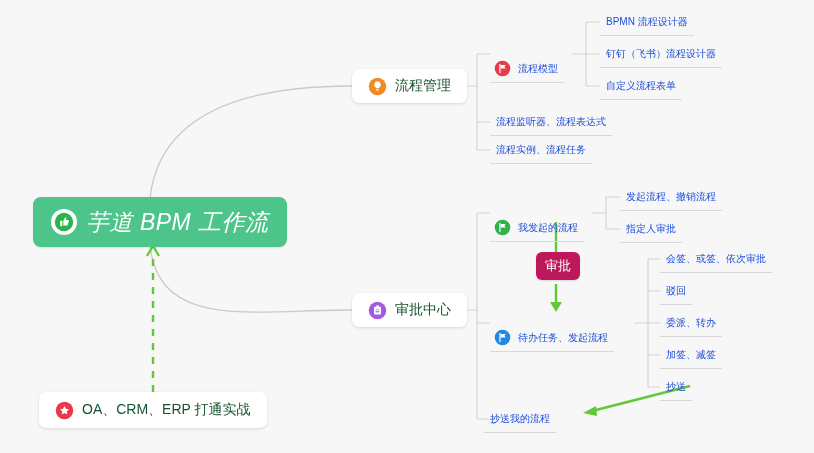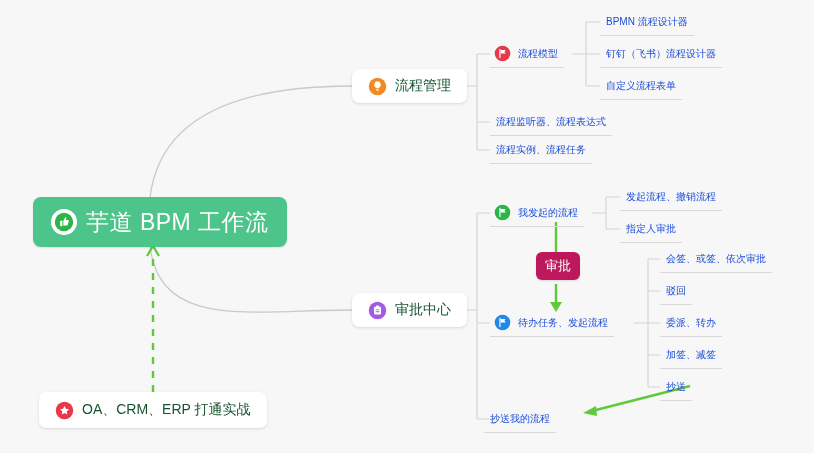--- a/index.html
+++ b/index.html
@@ -30,20 +30,21 @@
   }
   
   .root {
     background: #4cc48a;
     color: #ffffff;
     border-radius: 8px;
     padding: 0 18px;
     height: 50px;
     font-size: 23px;
     box-shadow: 0 1px 2px rgba(0,0,0,0.10);
+    font-style: italic;
   }
   .root .label { letter-spacing: 0.5px; }
   
   .card {
     background: #ffffff;
     border-radius: 7px;
     height: 34px;
     padding: 0 16px;
     font-size: 14px;
     color: #14532d;
@@ -51,21 +52,21 @@
   }
   
   .plain {
     font-size: 10px;
     color: #1d4ed8;
     height: 28px;
     padding: 0 6px 0 6px;
     border-bottom: 1px solid #d8d8d8;
     background: transparent;
   }
-  .plain.withicon { padding-left: 4px; }
+  .plain.withicon { padding-left: 4px; margin-top: 15px; }
   
   .ic {
     display: inline-flex;
     align-items: center;
     justify-content: center;
     flex: 0 0 auto;
     border-radius: 50%;
   }
   .ic-root {
     width: 26px; height: 26px;

